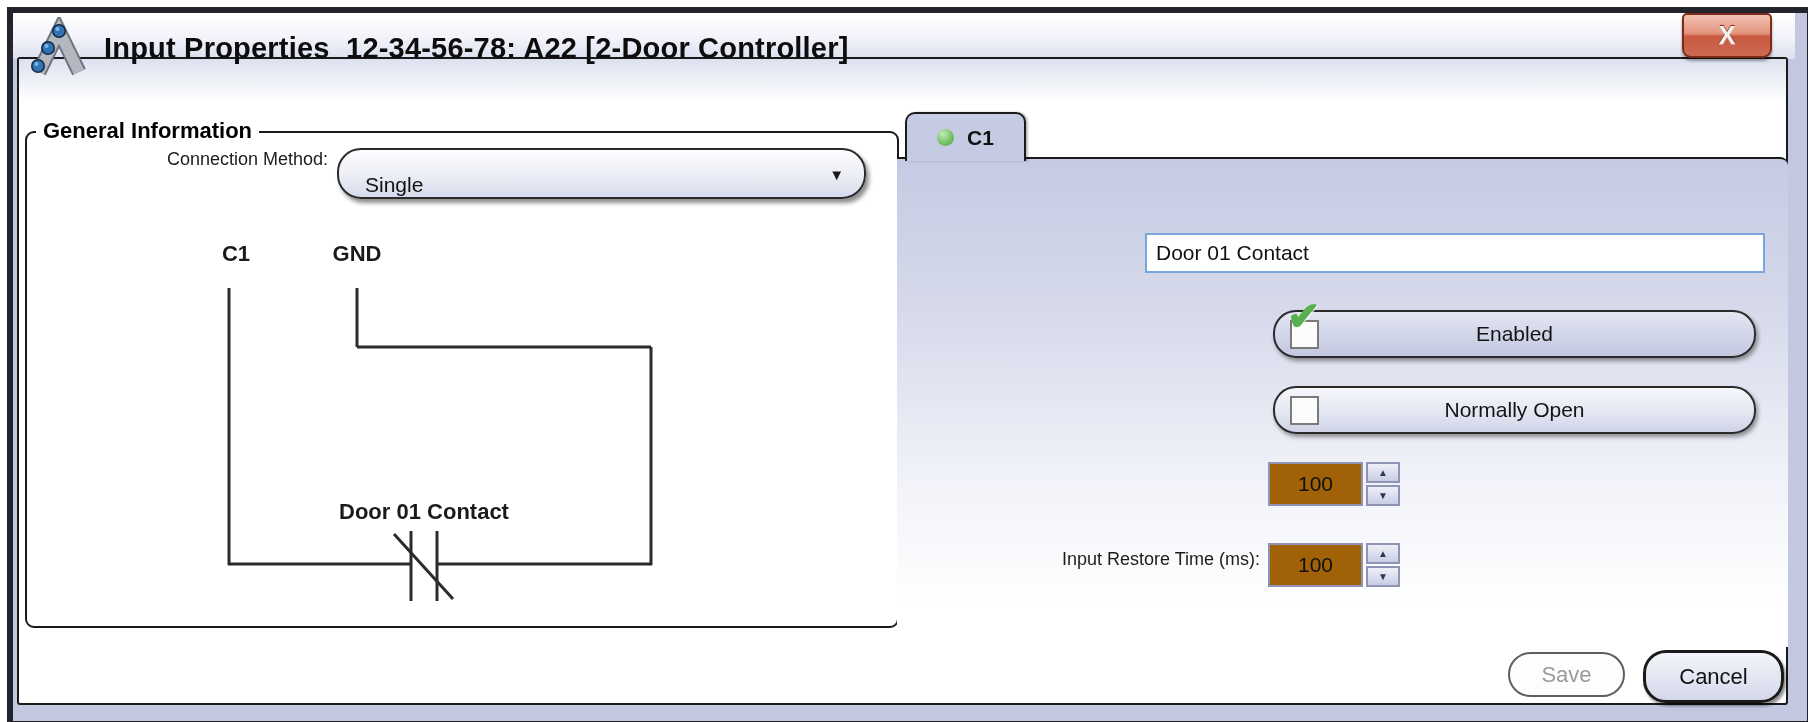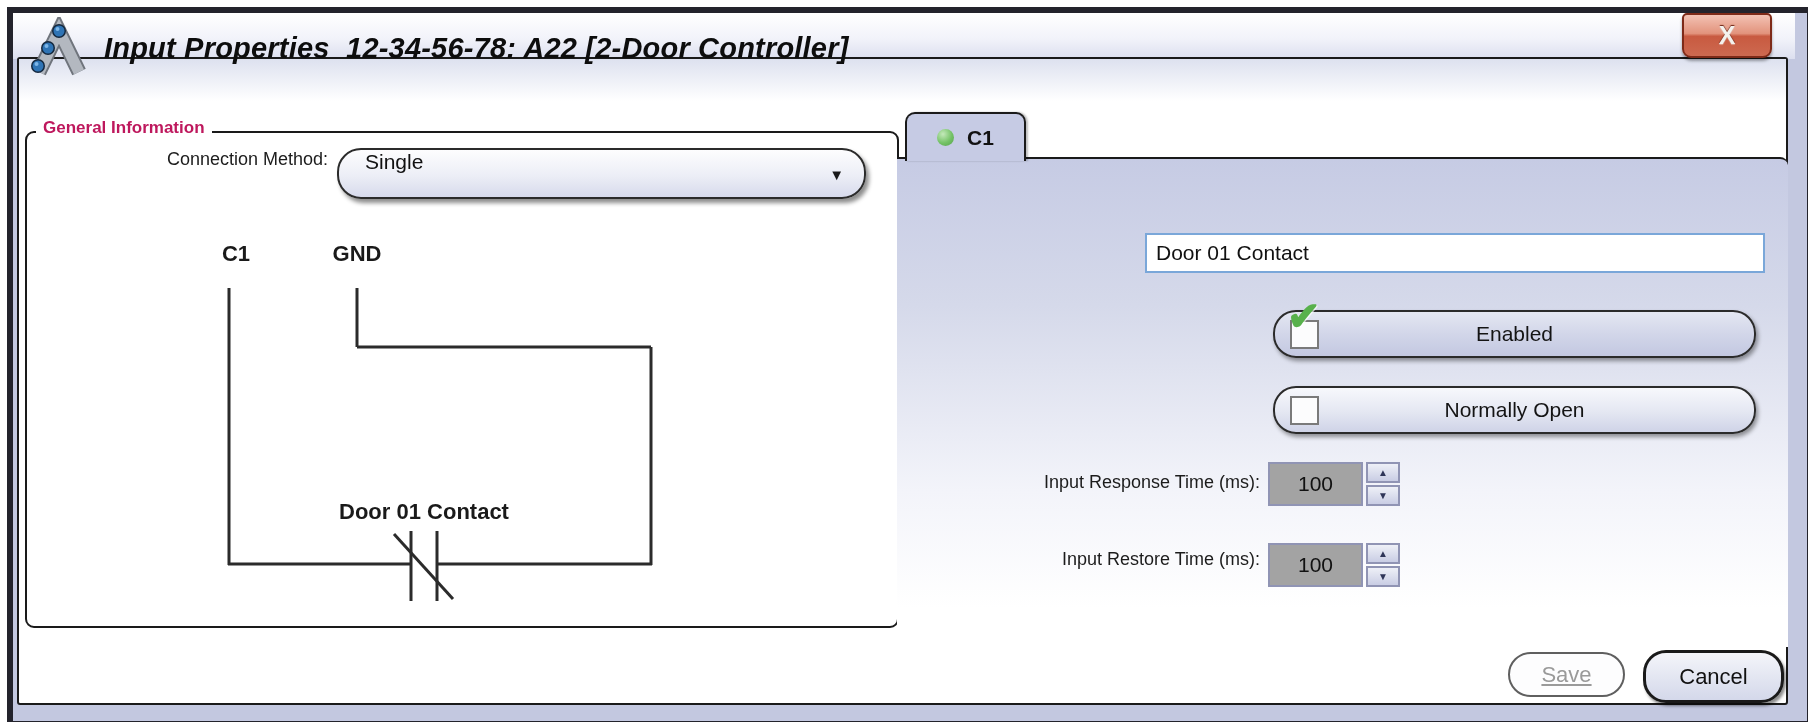--- a/index.html
+++ b/index.html
@@ -3,40 +3,40 @@
 <meta charset="utf-8">
 <style>
   html,body{margin:0;padding:0;background:#fff;font-family:"Liberation Sans",sans-serif;}
   .dialog{position:relative;width:1808px;height:722px;background:#fff;overflow:hidden;}
   .frame{position:absolute;left:7px;top:7px;width:1794px;height:708px;border:6px solid #23232c;background:#c3c8e0;}
   .title-strip{position:absolute;left:13px;top:13px;width:1782px;height:46px;background:linear-gradient(180deg,#ffffff 0%,#f2f3fa 55%,#dcdfef 100%);}
   .content-panel{position:absolute;left:17px;top:57px;width:1767px;height:644px;background:#ffffff;border:2px solid #1a1a1a;border-radius:3px;}
   .content-panel::before{content:"";position:absolute;left:0;top:0;width:100%;height:42px;background:linear-gradient(180deg,#dde1ef 0%,rgba(255,255,255,0) 100%);}
 
   .titlebar{position:absolute;left:26px;top:16px;height:64px;display:flex;align-items:center;gap:16px;z-index:6;}
-  .app-title{font-size:29px;font-weight:bold;font-style:italic;color:#0d0d0d;white-space:pre;letter-spacing:0.2px;}
+  .app-title{font-size:29px;font-weight:bold;color:#0d0d0d;white-space:pre;letter-spacing:0.2px;}
 
   .close-btn{position:absolute;left:1682px;top:13px;width:86px;height:41px;z-index:9;cursor:pointer;
     background:linear-gradient(180deg,#f3c2b4 0%,#e2937c 45%,#c85a40 52%,#cd6950 100%);
     border:2px solid #7e2a18;border-radius:5px 5px 9px 9px;box-shadow:0 3px 3px rgba(0,0,0,.35);
     display:flex;align-items:center;justify-content:center;}
   .close-btn span{font-size:25px;font-weight:bold;color:#f4f2ee;text-shadow:0 -1px 1px #6b2312,0 1px 1px rgba(255,255,255,.4);}
 
   .groupbox{position:absolute;border:2px solid #1a1a1a;border-radius:9px;}
-  .groupbox .legend{position:absolute;top:-15px;left:9px;padding:0 7px;font-size:17px;font-weight:bold;color:#be185d;}
+  .groupbox .legend{position:absolute;top:-15px;left:9px;padding:0 7px;font-size:22px;font-weight:bold;color:#000000;}
   .gi-box{left:25px;top:131px;width:870px;height:493px;background:#fff;}
   .gi-box .legend{background:#fff;}
   .opt-box{left:910px;top:205px;width:869px;height:404px;}
   .opt-box .legend{background:#cbcfe6;}
 
   .lbl{position:absolute;font-size:18px;color:#1c1c1c;text-align:right;}
 
   .cm-select{position:absolute;left:337px;top:148px;width:525px;height:47px;border:2px solid #2b2b2b;border-radius:24px;
     background:linear-gradient(180deg,#fdfdfe 0%,#eceef6 55%,#d7daec 100%);
-    box-shadow:3px 4px 4px rgba(0,0,0,.45);display:flex;align-items:flex-start;cursor:pointer;}
+    box-shadow:3px 4px 4px rgba(0,0,0,.45);display:flex;align-items:flex-end;cursor:pointer;}
   .cm-select .val{font-size:21px;color:#111;padding-left:26px;}
   .cm-select .arrow{position:absolute;right:20px;top:50%;transform:translateY(-50%);font-size:15px;color:#1a1a1a;}
 
   .diagram{position:absolute;left:170px;top:235px;}
 
   .tabpage{position:absolute;left:897px;top:157px;width:891px;height:488px;border-top:2px solid #1a1a1a;border-radius:0 8px 0 0;
     background:linear-gradient(180deg,#c6cbe4 0%,#d5d9ea 30%,#f3f4fa 68%,#ffffff 92%);}
   .tab{position:absolute;border:2px solid #1a1a1a;border-bottom:none;border-radius:10px 10px 0 0;display:flex;align-items:center;justify-content:center;cursor:pointer;}
   .tab .tab-label{font-size:21px;font-weight:bold;color:#111;}
   .tab-c1{left:905px;top:112px;width:117px;height:47px;background:#c6cbe4;z-index:3;gap:13px;box-shadow:2px 0 2px rgba(0,0,0,.25);}
@@ -47,27 +47,27 @@
     font-family:"Liberation Sans",sans-serif;font-size:21px;color:#111;padding:0 0 0 9px;box-sizing:border-box;outline:none;}
 
   .pill-btn{position:absolute;left:1273px;width:479px;height:44px;border:2px solid #2b2b2b;border-radius:23px;cursor:pointer;
     display:flex;align-items:center;justify-content:center;box-shadow:2px 3px 4px rgba(0,0,0,.4);}
   .pill-enabled{top:310px;background:linear-gradient(180deg,#e4e7f2 0%,#d2d6e9 50%,#c3c8e1 100%);}
   .pill-no{top:386px;background:linear-gradient(180deg,#f7f8fc 0%,#e4e7f2 55%,#cfd3e7 100%);}
   .pill-btn .pill-label{font-size:21px;color:#141414;}
   .cbox{position:absolute;left:15px;top:8px;width:25px;height:25px;border:2px solid #7a7a7a;background:#fcfcfd;}
   .checkmark{position:absolute;left:12px;top:-16px;font-size:40px;font-weight:bold;color:#58b14c;text-shadow:1px 1px 0 rgba(255,255,255,.7);line-height:1;}
 
-  .spin-field{position:absolute;width:95px;height:44px;border:2px solid #9094b4;background:#a3a3a3;display:flex;align-items:center;justify-content:center;font-size:21px;color:#111;box-sizing:border-box;}
+  .spin-field{position:absolute;width:95px;height:44px;border:2px solid #9094b4;background:#a16207;display:flex;align-items:center;justify-content:center;font-size:21px;color:#111;box-sizing:border-box;}
   .spin-col{position:absolute;width:34px;height:44px;display:flex;flex-direction:column;justify-content:space-between;}
   .spin-btn{height:21px;border:2px solid #9094b4;background:linear-gradient(180deg,#eef0f7 0%,#c9cde4 100%);display:flex;align-items:center;justify-content:center;font-size:10px;color:#2f3558;cursor:pointer;box-sizing:border-box;}
 
   .footer-btn{position:absolute;border-radius:23px;display:flex;align-items:center;justify-content:center;cursor:pointer;}
   .save-btn{left:1508px;top:652px;width:113px;height:41px;background:#fdfdfe;border:2px solid #5f5f5f;}
-  .save-btn span{font-size:22px;color:#9a9a9a;text-decoration:underline;}
+  .save-btn span{font-size:22px;color:#9a9a9a;}
   .cancel-btn{left:1643px;top:650px;width:135px;height:47px;background:linear-gradient(180deg,#f4f5fa 0%,#e2e5f1 55%,#d4d8ea 100%);border:3px solid #1a1a1a;box-shadow:2px 3px 3px rgba(0,0,0,.45);}
   .cancel-btn span{font-size:22px;color:#111;}
 </style>
 </head>
 <body>
 
 <div class="dialog">
   <div class="frame"></div>
   <div class="title-strip"></div>
   <div class="content-panel"></div>
@@ -135,21 +135,20 @@
     <span class="cbox"></span>
     <span class="checkmark">✔</span>
     <span class="pill-label">Enabled</span>
   </div>
 
   <div class="pill-btn pill-no">
     <span class="cbox"></span>
     <span class="pill-label">Normally Open</span>
   </div>
 
-  <div class="lbl" style="left:920px;top:472px;width:340px;">Input Response Time (ms):</div>
   <div class="spin-field" style="left:1268px;top:462px;">100</div>
   <div class="spin-col" style="left:1366px;top:462px;">
     <div class="spin-btn">▲</div>
     <div class="spin-btn">▼</div>
   </div>
 
   <div class="lbl" style="left:920px;top:549px;width:340px;">Input Restore Time (ms):</div>
   <div class="spin-field" style="left:1268px;top:543px;">100</div>
   <div class="spin-col" style="left:1366px;top:543px;">
     <div class="spin-btn">▲</div>

